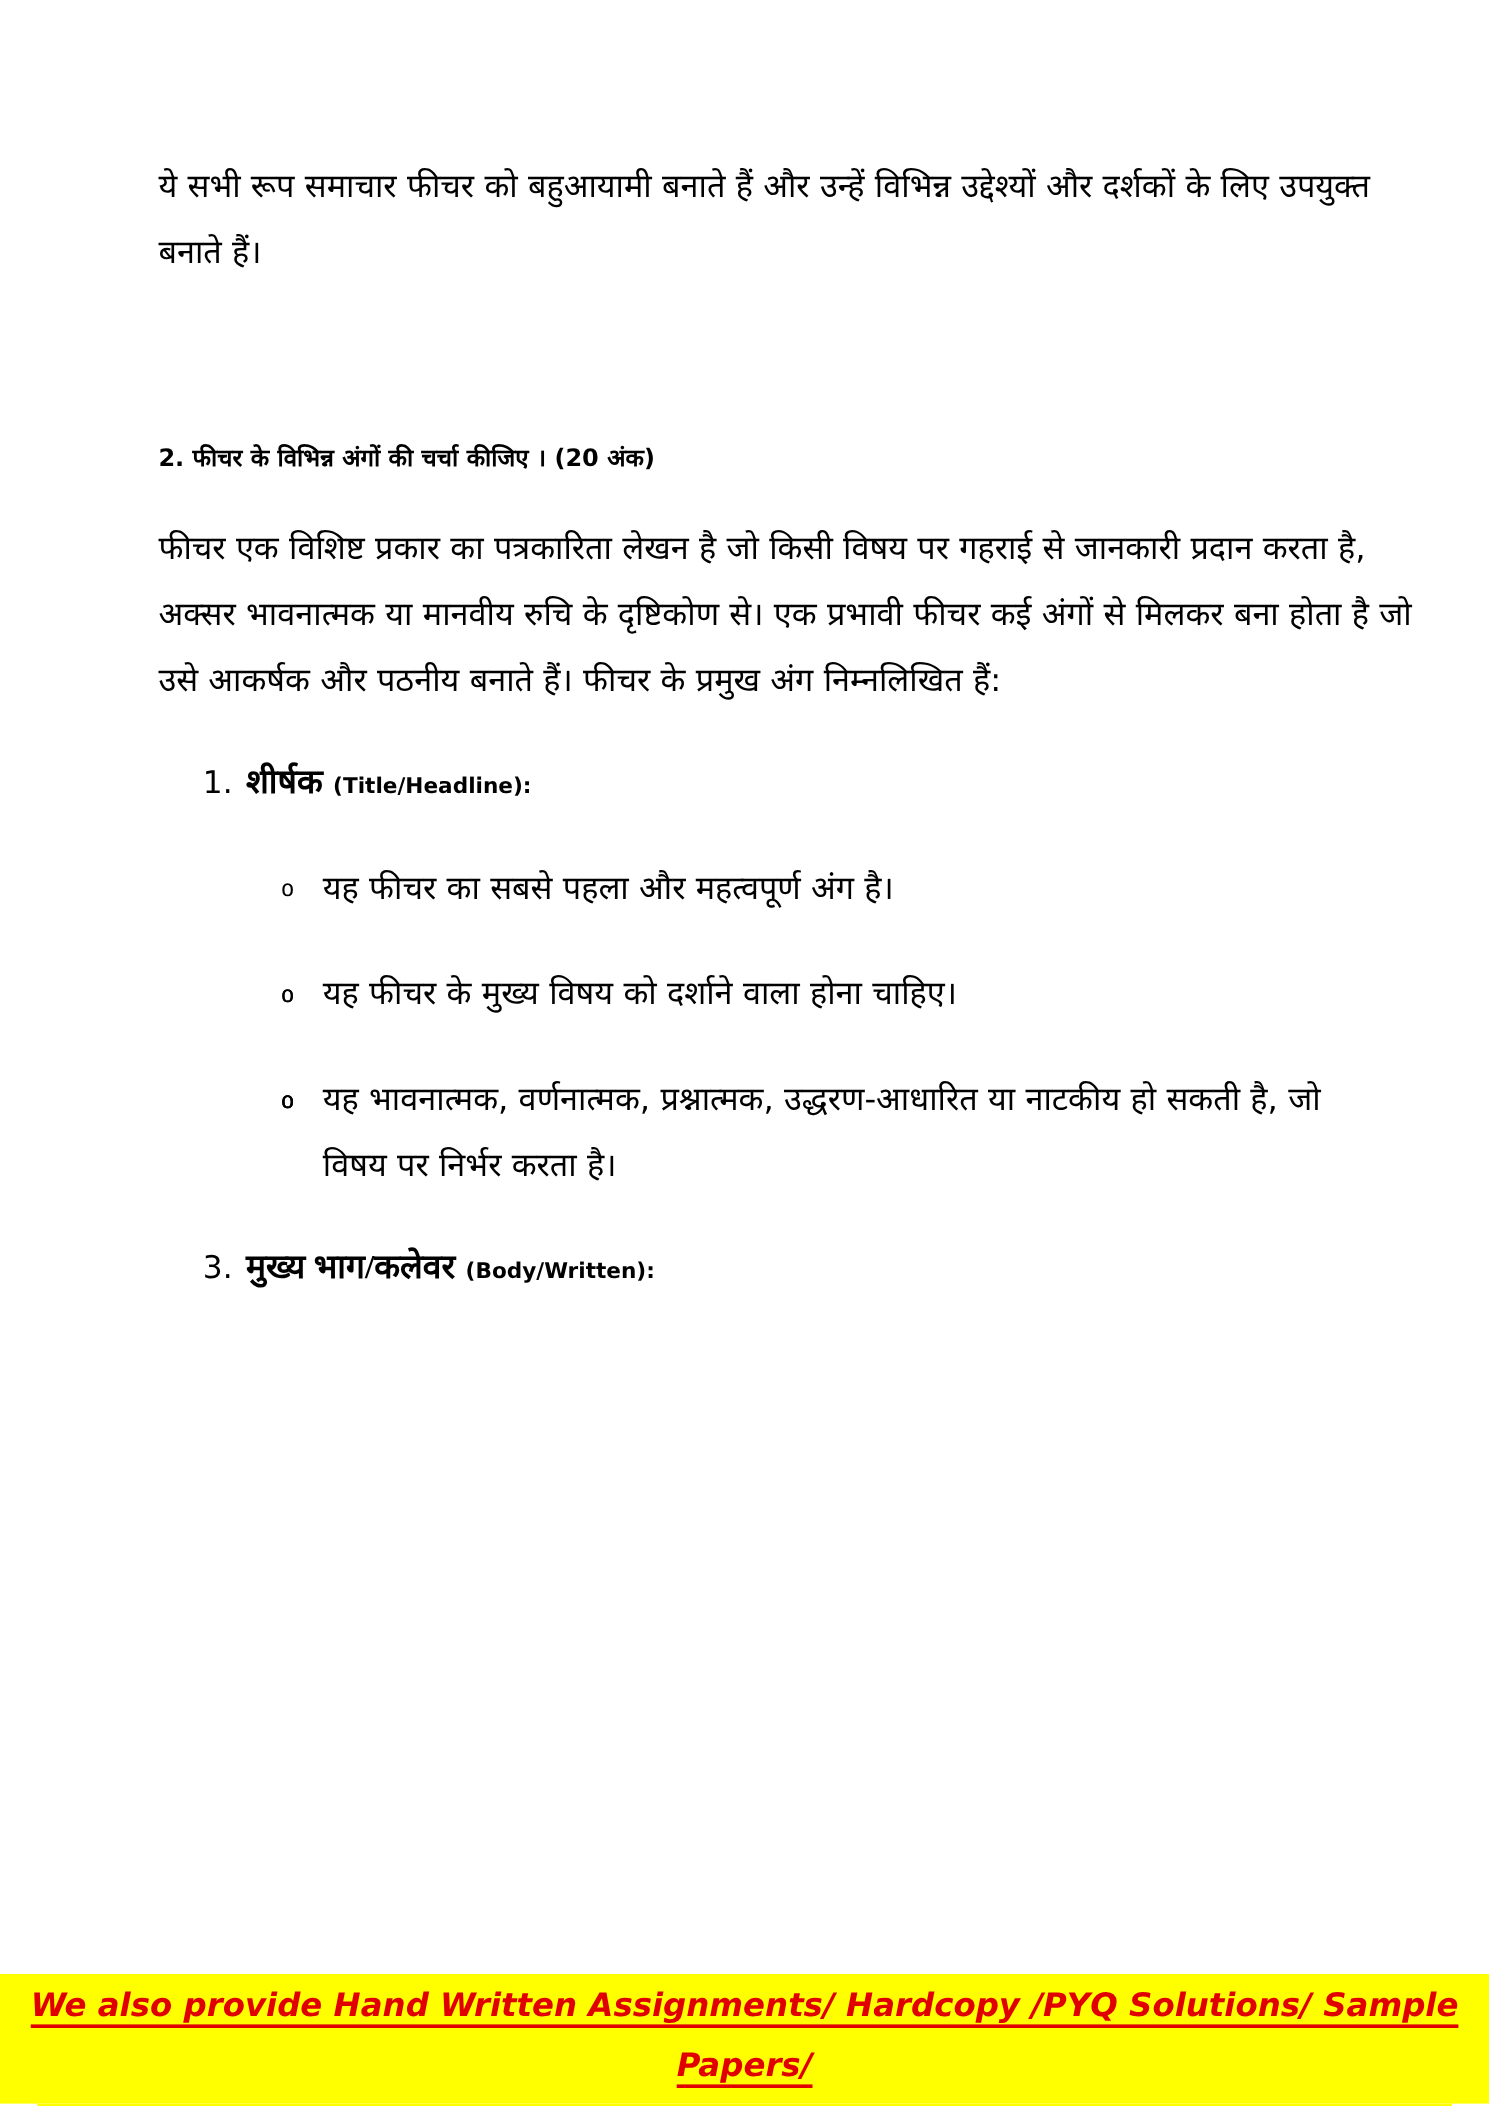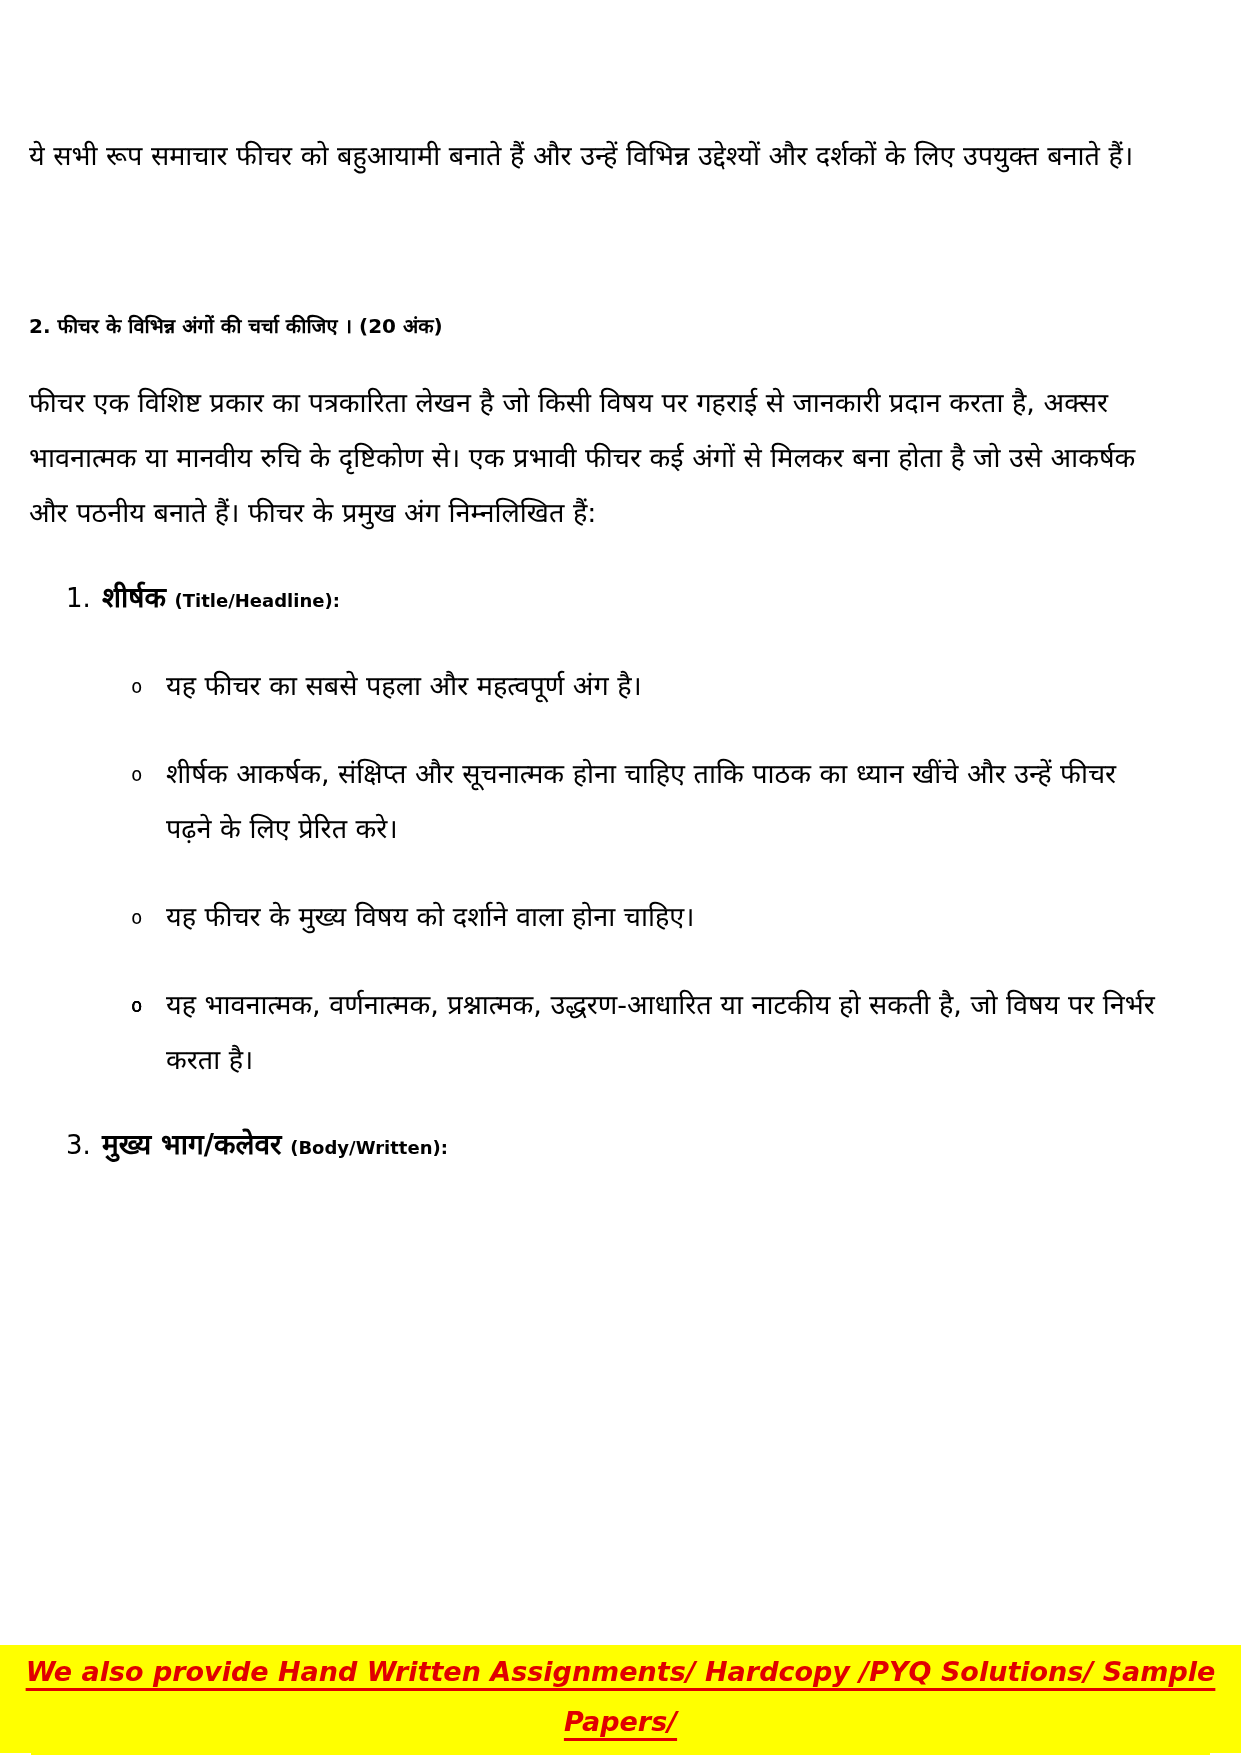--- a/index.html
+++ b/index.html
@@ -11,21 +11,22 @@
   .page {
     position: relative;
     width: 1241px;
     height: 1755px;
     background: #ffffff;
     font-family: "DejaVu Sans", "Liberation Sans", sans-serif;
     color: #000000;
     overflow: hidden;
   }
   .content {
-    padding: 0 60px 0 29px;
+    padding: 0 60px 0 94px;
+    margin-left: 38px;
   }
   .body-text {
     font-size: 27px;
     line-height: 55px;
     color: #000;
   }
   .intro {
     padding-top: 128px;
   }
   .question-heading {
@@ -50,20 +51,21 @@
   }
   .part-number {
     display: inline-block;
     width: 36px;
     font-weight: normal;
     font-size: 26px;
   }
   .part-title-hi {
     font-weight: bold;
     font-size: 28px;
+    font-family: Liberation Serif, serif;
   }
   .part-title-en {
     font-weight: bold;
     font-size: 18px;
   }
   .sub-bullets {
     list-style: none;
     margin-top: 32px;
   }
   .sub-bullet {
@@ -116,21 +118,21 @@
     <h2 class="question-heading"><span>2. फीचर के विभिन्न अंगों की चर्चा कीजिए ।</span> <span class="marks">(20 अंक)</span></h2>
 
     <p class="body-text answer">फीचर एक विशिष्ट प्रकार का पत्रकारिता लेखन है जो किसी विषय पर गहराई से जानकारी प्रदान करता है, अक्सर भावनात्मक या मानवीय रुचि के दृष्टिकोण से। एक प्रभावी फीचर कई अंगों से मिलकर बना होता है जो उसे आकर्षक और पठनीय बनाते हैं। फीचर के प्रमुख अंग निम्नलिखित हैं:</p>
 
     <ol class="parts-list">
 
       <li class="part-item">
         <div class="part-heading"><span class="part-number">1.</span><span class="part-title-hi">शीर्षक</span>&nbsp;<span class="part-title-en">(Title/Headline):</span></div>
         <ul class="sub-bullets">
           <li class="sub-bullet"><span class="bullet-marker">o</span><span>यह फीचर का सबसे पहला और महत्वपूर्ण अंग है।</span></li>
-          <li class="sub-bullet"><span class="bullet-marker">o</span><span>शीर्षक आकर्षक, संक्षिप्त और सूचनात्मक होना चाहिए ताकि पाठक का ध्यान खींचे और उन्हें फीचर पढ़ने के लिए प्रेरित करे।</span></li>
+          <li class="sub-bullet"><span class="bullet-marker">o</span></li>
           <li class="sub-bullet"><span class="bullet-marker">o</span><span>यह फीचर के मुख्य विषय को दर्शाने वाला होना चाहिए।</span></li>
         </ul>
       </li>
 
       <li class="part-item">
         <ul class="sub-bullets">
           <li class="sub-bullet"><span class="bullet-marker">o</span></li>
           <li class="sub-bullet"><span class="bullet-marker">o</span></li>
           <li class="sub-bullet"><span class="bullet-marker">o</span><span>यह भावनात्मक, वर्णनात्मक, प्रश्नात्मक, उद्धरण-आधारित या नाटकीय हो सकती है, जो विषय पर निर्भर करता है।</span></li>
         </ul>

